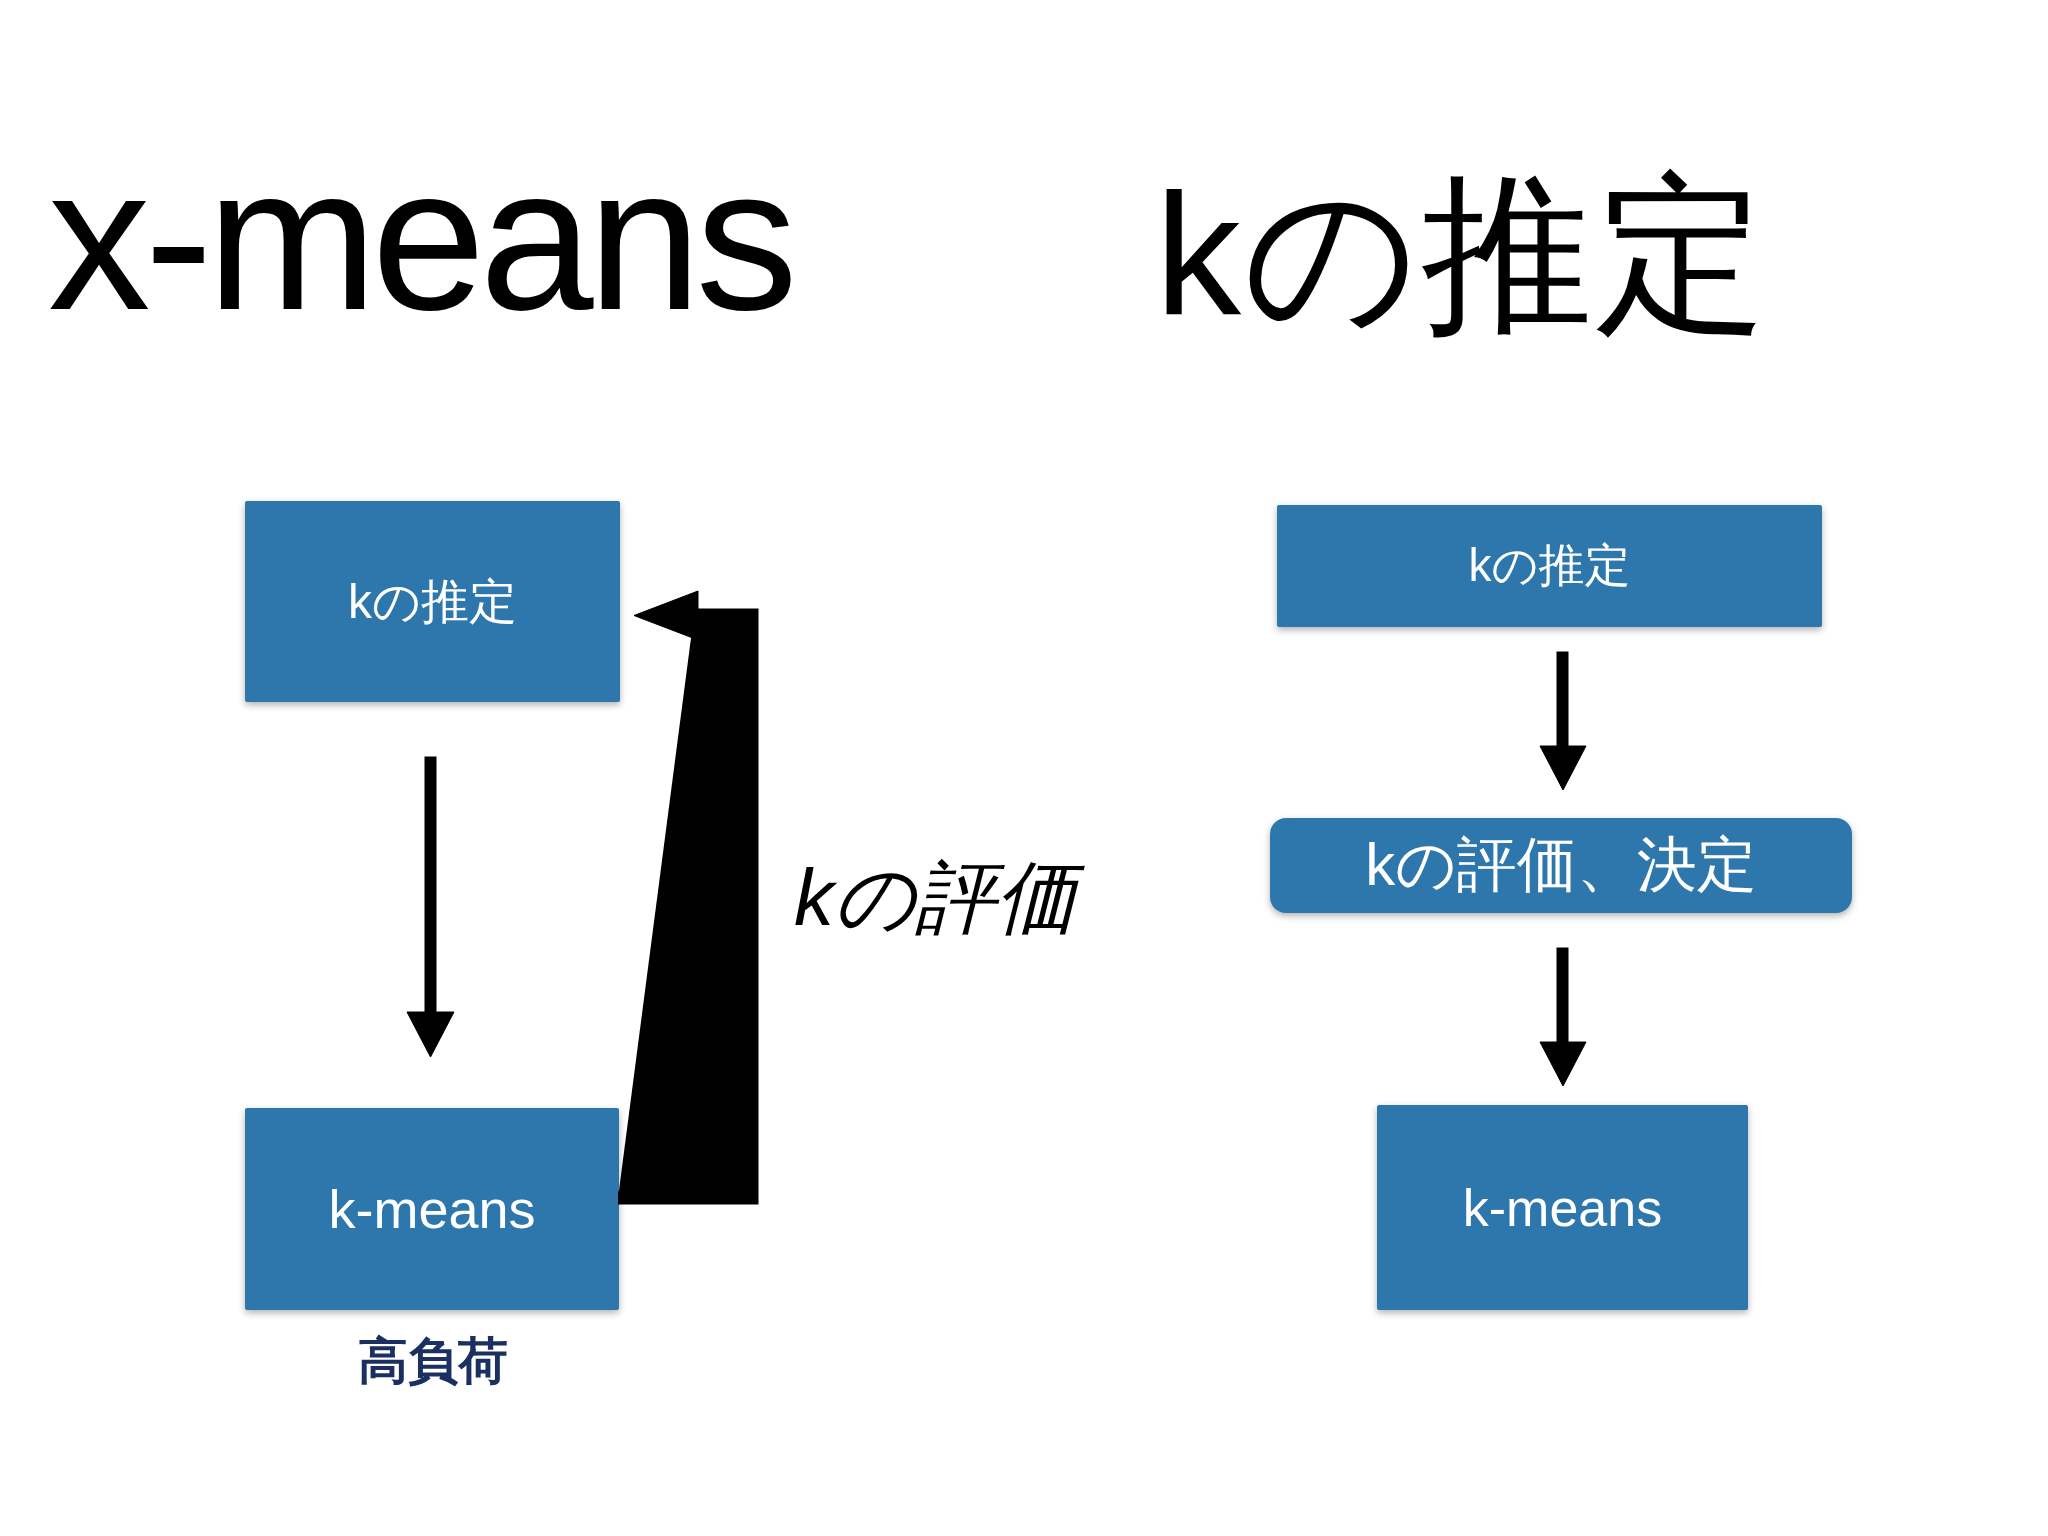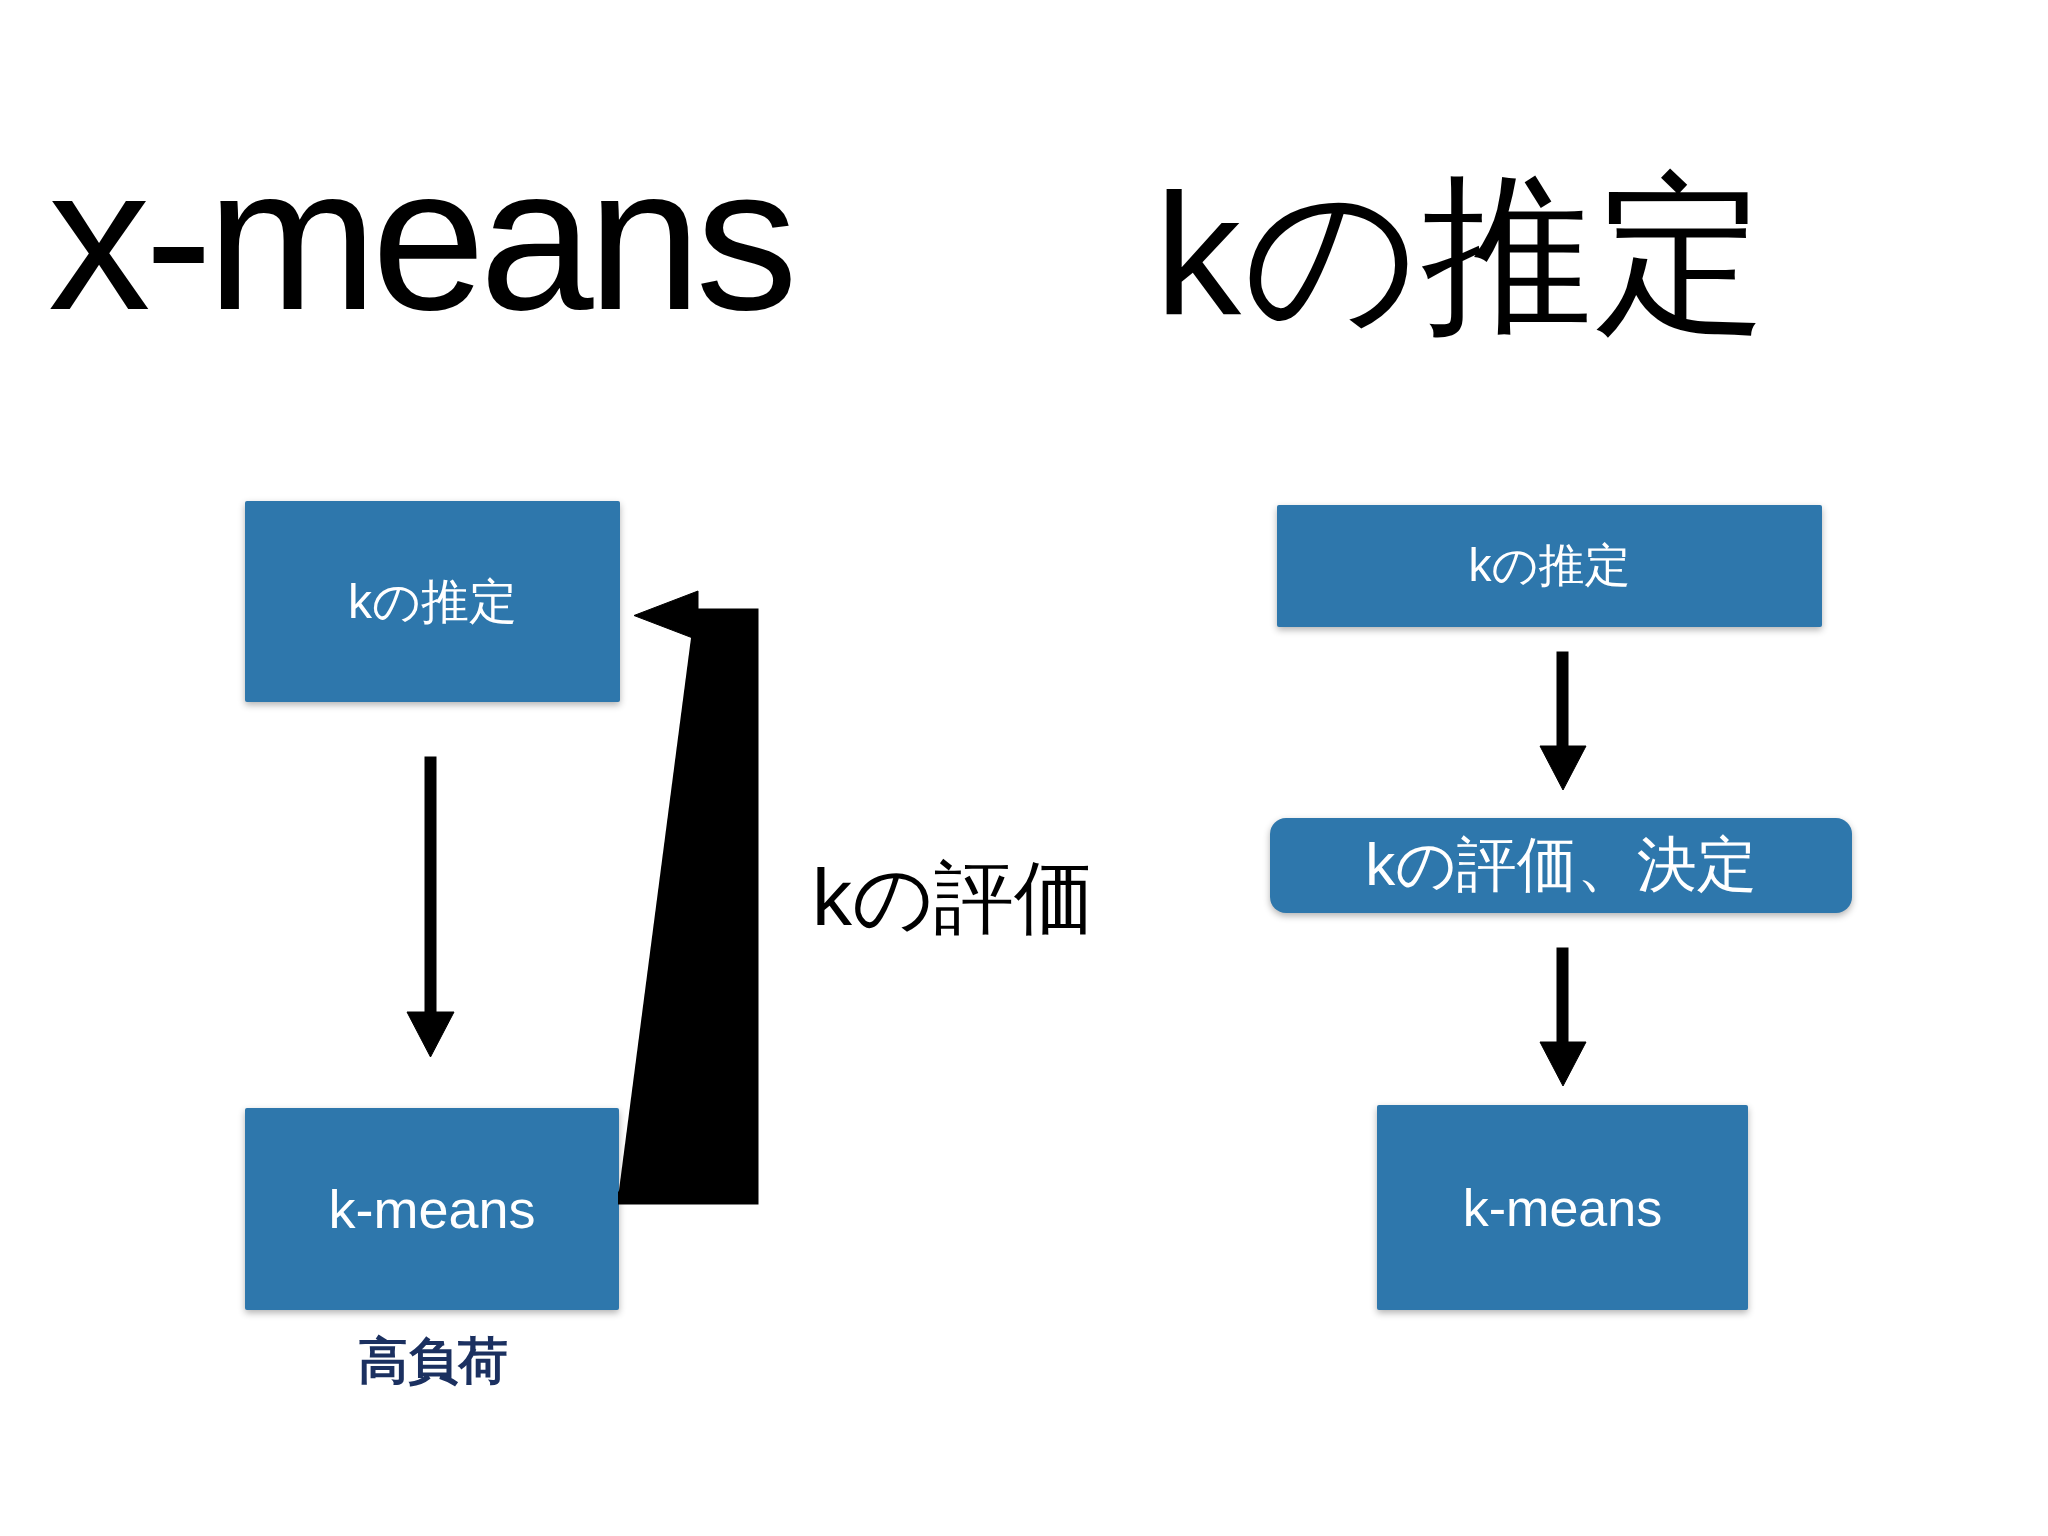--- a/index.html
+++ b/index.html
@@ -52,26 +52,27 @@
     font-weight:300;
     white-space:nowrap;
   }
   .box-l-estimate{ left:245px; top:501px;  width:375px; height:201px; font-size:48px; }
   .box-l-kmeans  { left:245px; top:1108px; width:374px; height:202px; font-size:54px; }
   .box-r-estimate{ left:1277px;top:505px;  width:545px; height:122px; font-size:46px; }
   .box-r-evaluate{ left:1270px;top:818px;  width:582px; height:95px;  font-size:60px;border-radius:16px; }
   .box-r-kmeans  { left:1377px;top:1105px; width:371px; height:205px; font-size:52px; }
   .loop-label{
     position:absolute;
-    left:812px;top:858px;
+    left:794px;top:858px;
     font-size:80px;
     font-weight:300;
     color:var(--title-text);
     line-height:1;
     white-space:nowrap;
+    font-style:italic;
   }
   .load-note{
     position:absolute;
     left:352px;top:1334px;
     width:156px;
     text-align:right;
     font-size:50px;
     font-weight:700;
     color:var(--load-note);
     line-height:1.1;

